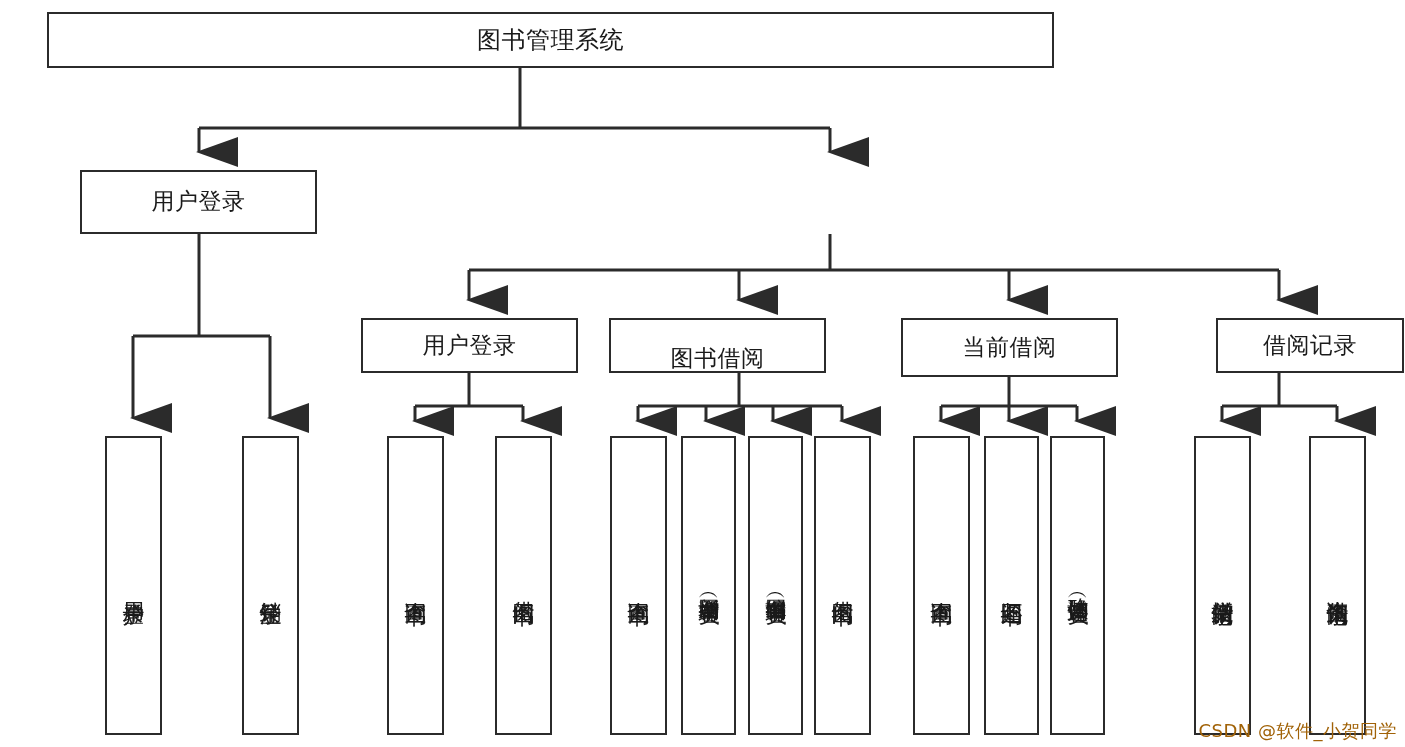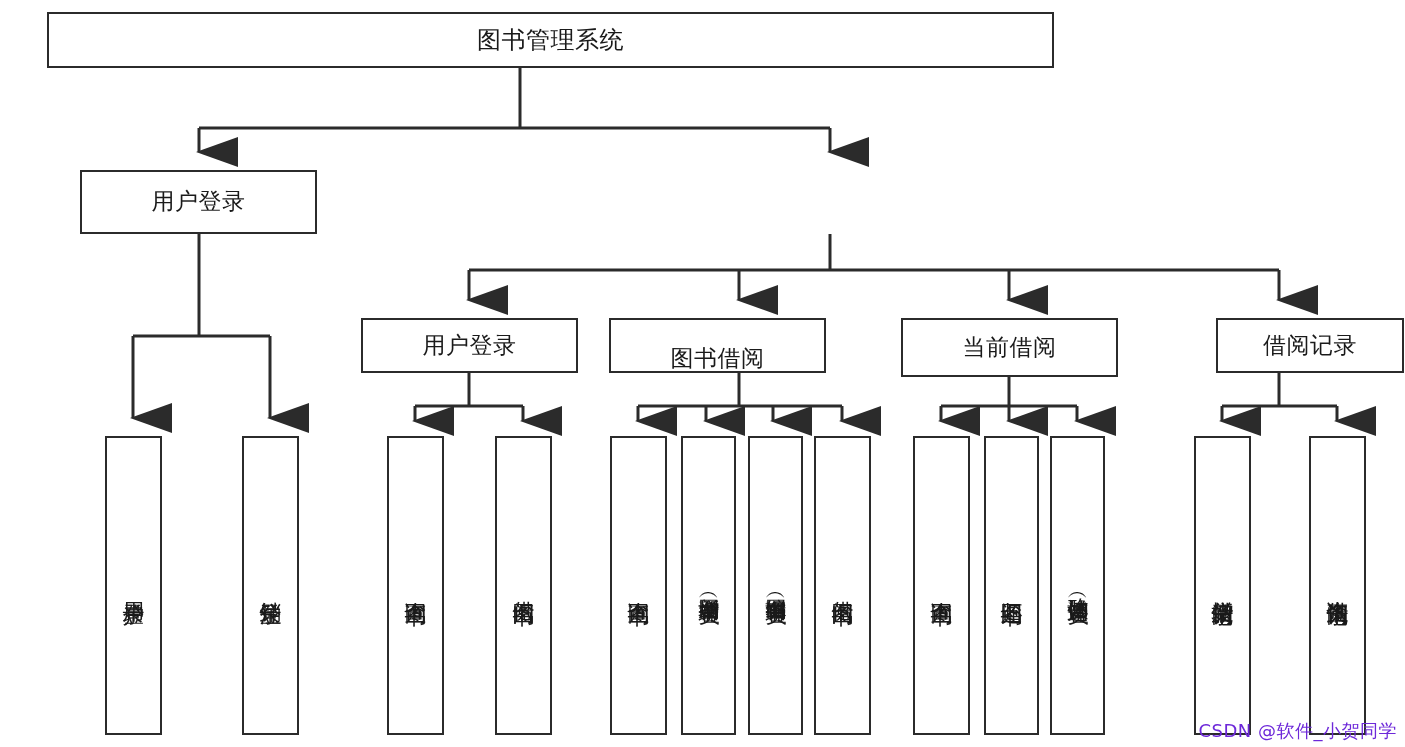--- a/index.html
+++ b/index.html
@@ -62,21 +62,21 @@
   }
   .vtext.tight {
     font-size: 21px;
     line-height: 1.1;
   }
   .watermark {
     position: absolute;
     right: 8px;
     bottom: 4px;
     font-size: 18px;
-    color: #6d28d9;
+    color: #a16207;
     white-space: nowrap;
     letter-spacing: 0.5px;
   }
 </style>
 </head>
 <body>
 
 <div id="canvas">
 
   <svg id="wires" viewBox="0 0 1405 747" xmlns="http://www.w3.org/2000/svg">

